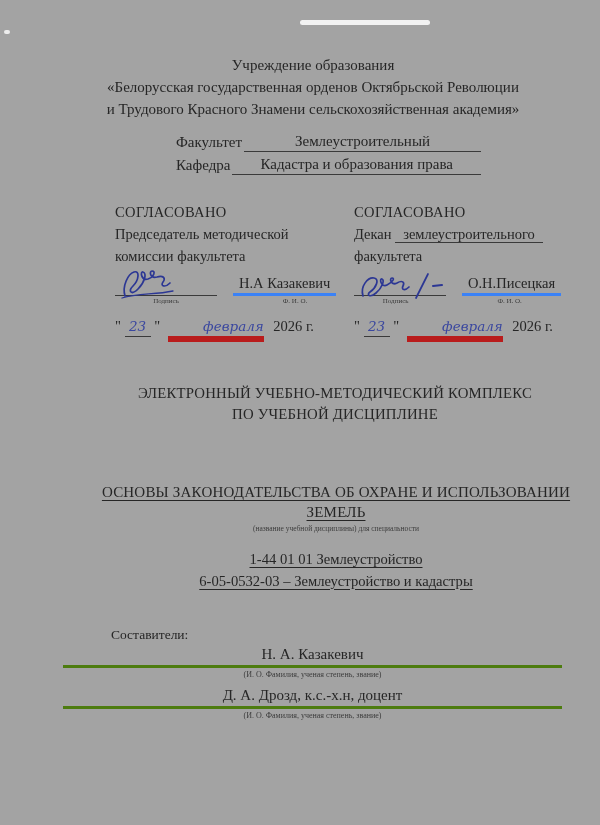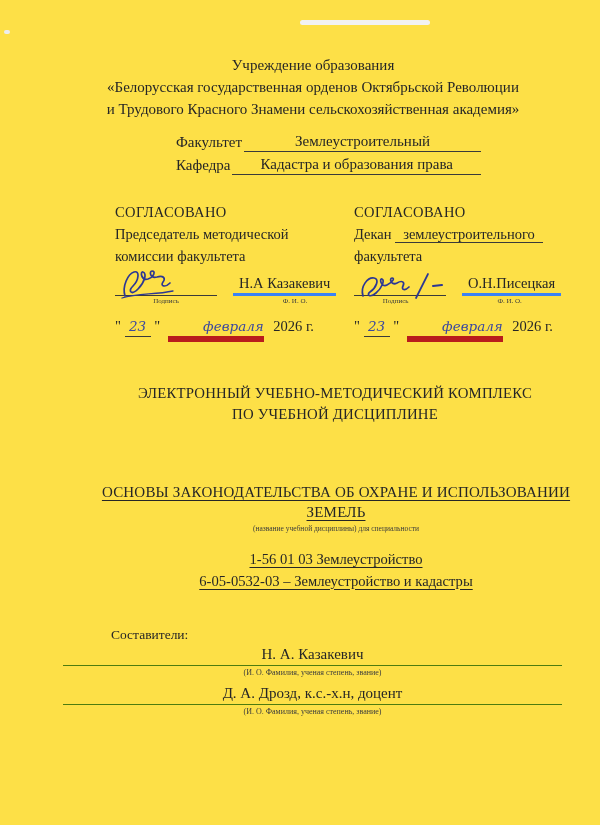--- a/index.html
+++ b/index.html
@@ -1,17 +1,17 @@
 <!DOCTYPE html>
 <html><head>
 <meta charset="utf-8">
 <style>
   html,body{margin:0;padding:0;background:#ffffff;}
   .page{
-    position:relative;width:600px;height:825px;background:#fde047;overflow:hidden;
+    position:relative;width:600px;height:825px;background:#a3a3a3;overflow:hidden;
     font-family:"Liberation Serif","DejaVu Serif",serif;color:#262626;
   }
   
   .header{position:absolute;top:54px;left:40px;right:14px;text-align:center;font-size:15px;line-height:22px;}
   
   .fac-block{position:absolute;top:129px;left:176px;width:305px;font-size:15px;}
   .fac-row{display:flex;height:23px;align-items:flex-end;}
   .fac-label{white-space:nowrap;padding-right:2px;line-height:19px;}
   .fac-value{flex:1;text-align:center;border-bottom:1px solid #3a3a3a;line-height:19px;}
   
@@ -41,21 +41,21 @@
   .discipline{position:absolute;top:482px;left:76px;right:4px;text-align:center;}
   .disc-title{font-size:15px;line-height:20px;text-decoration:underline;text-decoration-thickness:1px;text-underline-offset:3px;letter-spacing:0.2px;}
   .disc-caption{font-size:7.5px;line-height:12px;color:#3c3c3c;margin-top:1px;}
   .specs{margin-top:14px;font-size:14.6px;line-height:21.5px;}
   .spec-line{text-decoration:underline;text-decoration-thickness:1px;text-underline-offset:3px;}
   
   .compilers{position:absolute;top:626px;left:63px;right:38px;font-size:13.5px;}
   .comp-label{margin-left:48px;line-height:18px;}
   .comp-entry{margin-top:2px;}
   .comp-entry + .comp-entry{margin-top:7px;}
-  .comp-name{border-bottom:1px solid #4d7c0f;text-align:center;font-size:15px;line-height:16px;padding-bottom:3px;}
+  .comp-name{border-bottom:3px solid #4d7c0f;text-align:center;font-size:15px;line-height:16px;padding-bottom:3px;}
   .comp-caption{text-align:center;font-size:8px;line-height:11px;color:#3c3c3c;margin-top:1px;}
   
   .artifact{position:absolute;background:#f2f2f2;border-radius:3px;}
   .artifact-1{top:20px;left:300px;width:130px;height:5px;}
   .artifact-2{top:30px;left:4px;width:6px;height:4px;background:#ededed;}
 </style>
 </head>
 <body>
 
 <div class="page">
@@ -143,21 +143,21 @@
   <div class="main-title">
     <div>ЭЛЕКТРОННЫЙ УЧЕБНО-МЕТОДИЧЕСКИЙ КОМПЛЕКС</div>
     <div>ПО УЧЕБНОЙ ДИСЦИПЛИНЕ</div>
   </div>
 
   <div class="discipline">
     <div class="disc-title">ОСНОВЫ ЗАКОНОДАТЕЛЬСТВА ОБ ОХРАНЕ И ИСПОЛЬЗОВАНИИ</div>
     <div class="disc-title">ЗЕМЕЛЬ</div>
     <div class="disc-caption">(название учебной дисциплины) для специальности</div>
     <div class="specs">
-      <div><span class="spec-line">1-56 01 03 Землеустройство</span></div>
+      <div><span class="spec-line">1-44 01 01 Землеустройство</span></div>
       <div><span class="spec-line">6-05-0532-03 – Землеустройство и кадастры</span></div>
     </div>
   </div>
 
   <div class="compilers">
     <div class="comp-label">Составители:</div>
     <div class="comp-entry">
       <div class="comp-name">Н. А. Казакевич</div>
       <div class="comp-caption">(И. О. Фамилия, ученая степень, звание)</div>
     </div>

